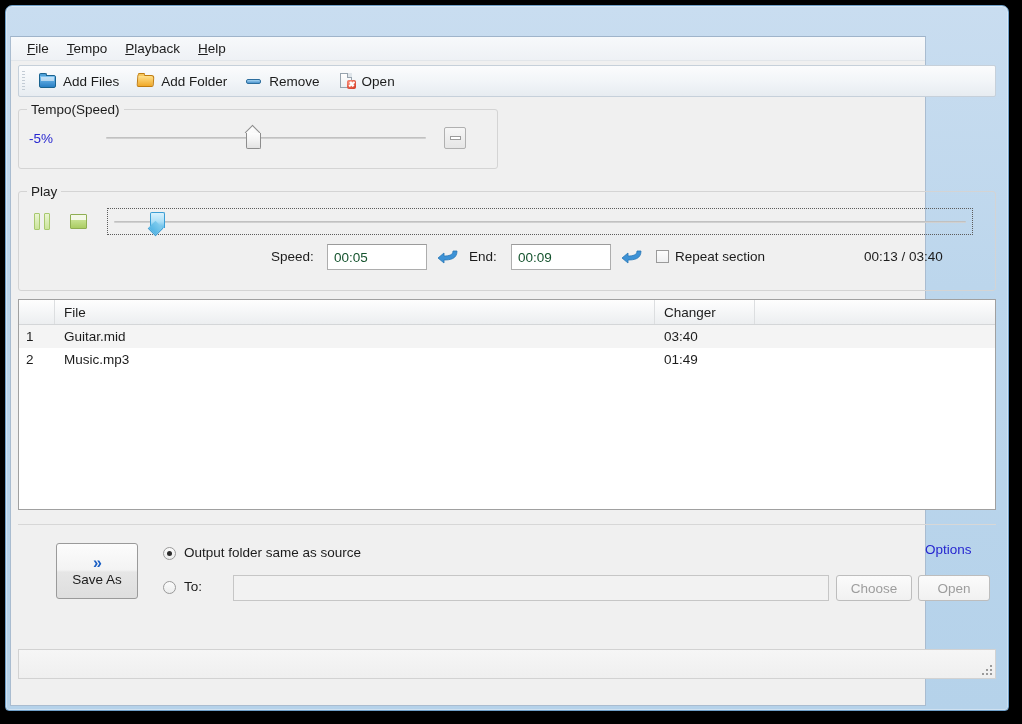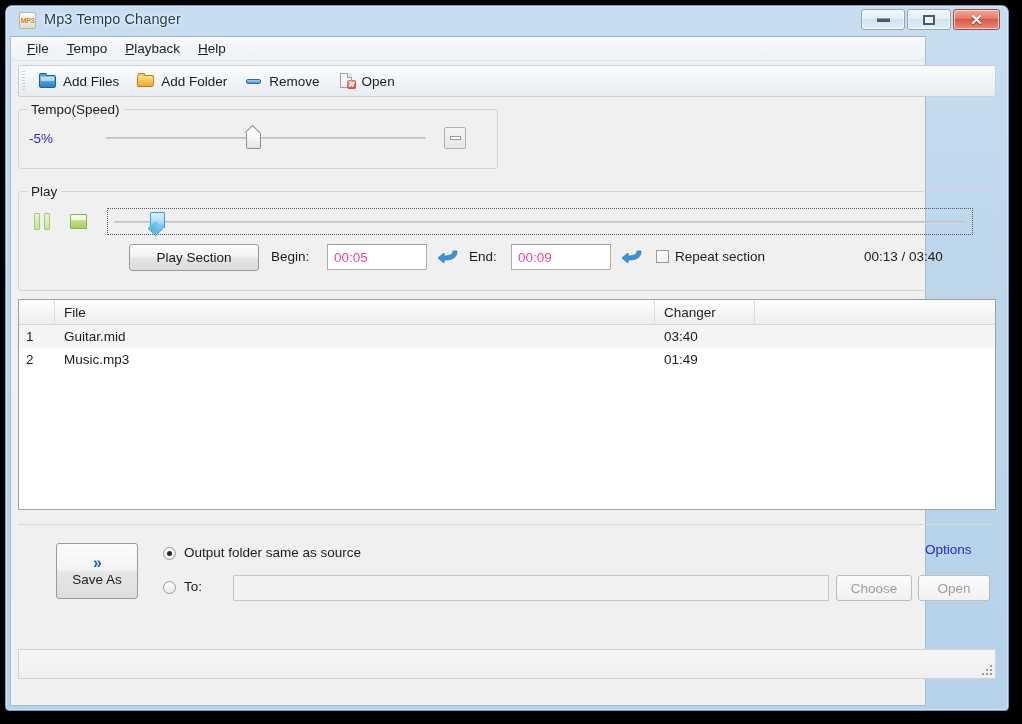--- a/index.html
+++ b/index.html
@@ -421,21 +421,21 @@
     white-space: nowrap;
   }
 
   .tinput {
     position: absolute;
     background: #ffffff;
     border: 1px solid #adadad;
     border-top-color: #9b9b9b;
     box-sizing: border-box;
     font-size: 13.5px;
-    color: #ec4899;
+    color: #14532d;
     display: flex;
     align-items: center;
     padding-left: 6px;
     font-family: "Liberation Sans", sans-serif;
     cursor: text;
   }
   .tinput.disabled { background: #f2f2f2; border-color: #c6c6c6; }
 
   
   .arrow-back {
@@ -564,38 +564,20 @@
     width: 2px; height: 2px;
     background: #9a9a9a;
   }
 </style>
 </head>
 <body>
 
 <div class="window-frame">
   <div class="window-inner">
 
-    <div class="titlebar">
-      <div class="title-icon">
-        <span>MP3</span>
-      </div>
-      <div class="title-text">Mp3 Tempo Changer</div>
-
-      <div class="winbtns">
-        <div class="winbtn">
-          <span class="glyph-min"></span>
-        </div>
-        <div class="winbtn">
-          <span class="glyph-max"></span>
-        </div>
-        <div class="winbtn close">
-          <span class="glyph-close">✕</span>
-        </div>
-      </div>
-    </div>
 
     <div class="client">
 
       <div class="menubar">
         <div class="menuitem"><u>F</u>ile</div>
         <div class="menuitem"><u>T</u>empo</div>
         <div class="menuitem"><u>P</u>layback</div>
         <div class="menuitem"><u>H</u>elp</div>
       </div>
 
@@ -660,25 +642,22 @@
         <div class="seek-wrap" style="left:88px; top:16px; width:866px; height:27px;">
           <div class="slider" style="left:6px; top:0px; width:852px;">
             <div class="track"></div>
             <div class="thumb blue" style="left:5%;">
               <div class="body"></div>
                 <div class="tip"></div>
             </div>
           </div>
         </div>
 
-        <div class="btn" style="left:110px; top:52px; width:130px; height:27px;">
-          <span>Play Section</span>
-        </div>
-
-        <div class="lbl" style="left:252px; top:57px;">Begin:</div>
+
+        <div class="lbl" style="left:252px; top:57px;">Speed:</div>
         <div class="tinput" style="left:308px; top:52px; width:100px; height:26px;">00:05</div>
 
         <div class="arrow-back" style="left:418px; top:56px;">
           <svg width="22" height="18" viewBox="0 0 22 18">
             <path d="M20 3 C20 11, 13 12, 7 12 L7 15 L1 10 L7 5 L7 8 C12 8, 16 7, 16 3 Z" fill="#3d92d6" stroke="#2a77b5" stroke-width="0.8"></path>
           </svg>
         </div>
 
         <div class="lbl" style="left:450px; top:57px;">End:</div>
         <div class="tinput" style="left:492px; top:52px; width:100px; height:26px;">00:09</div>

